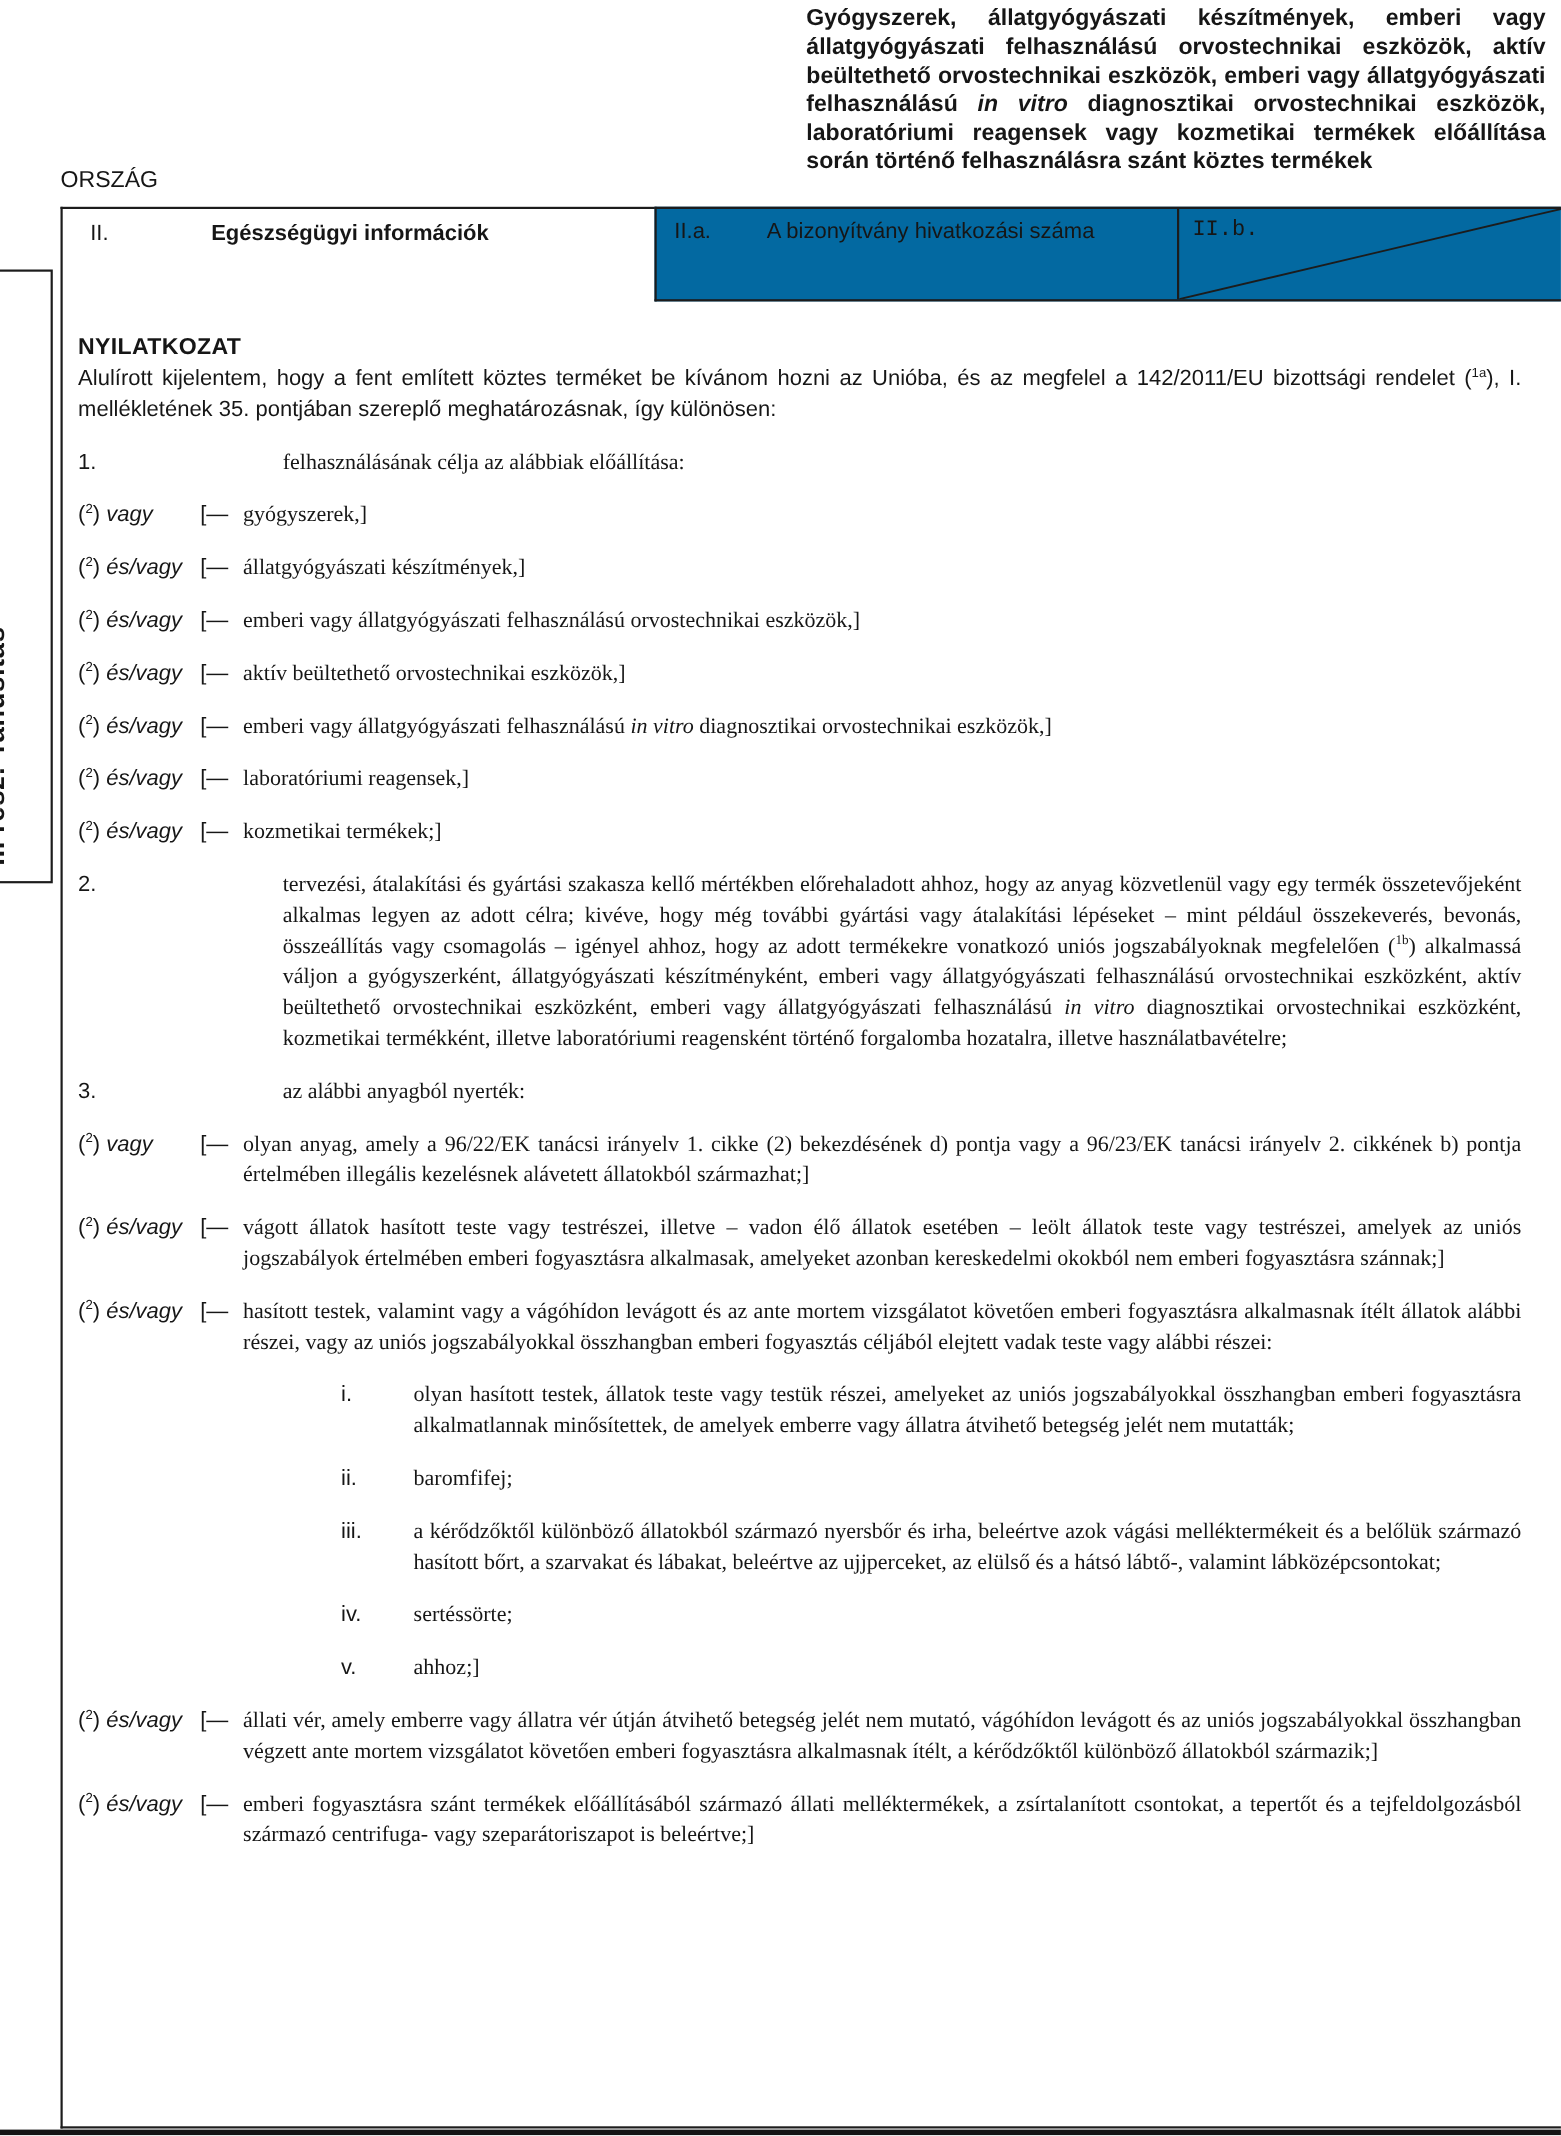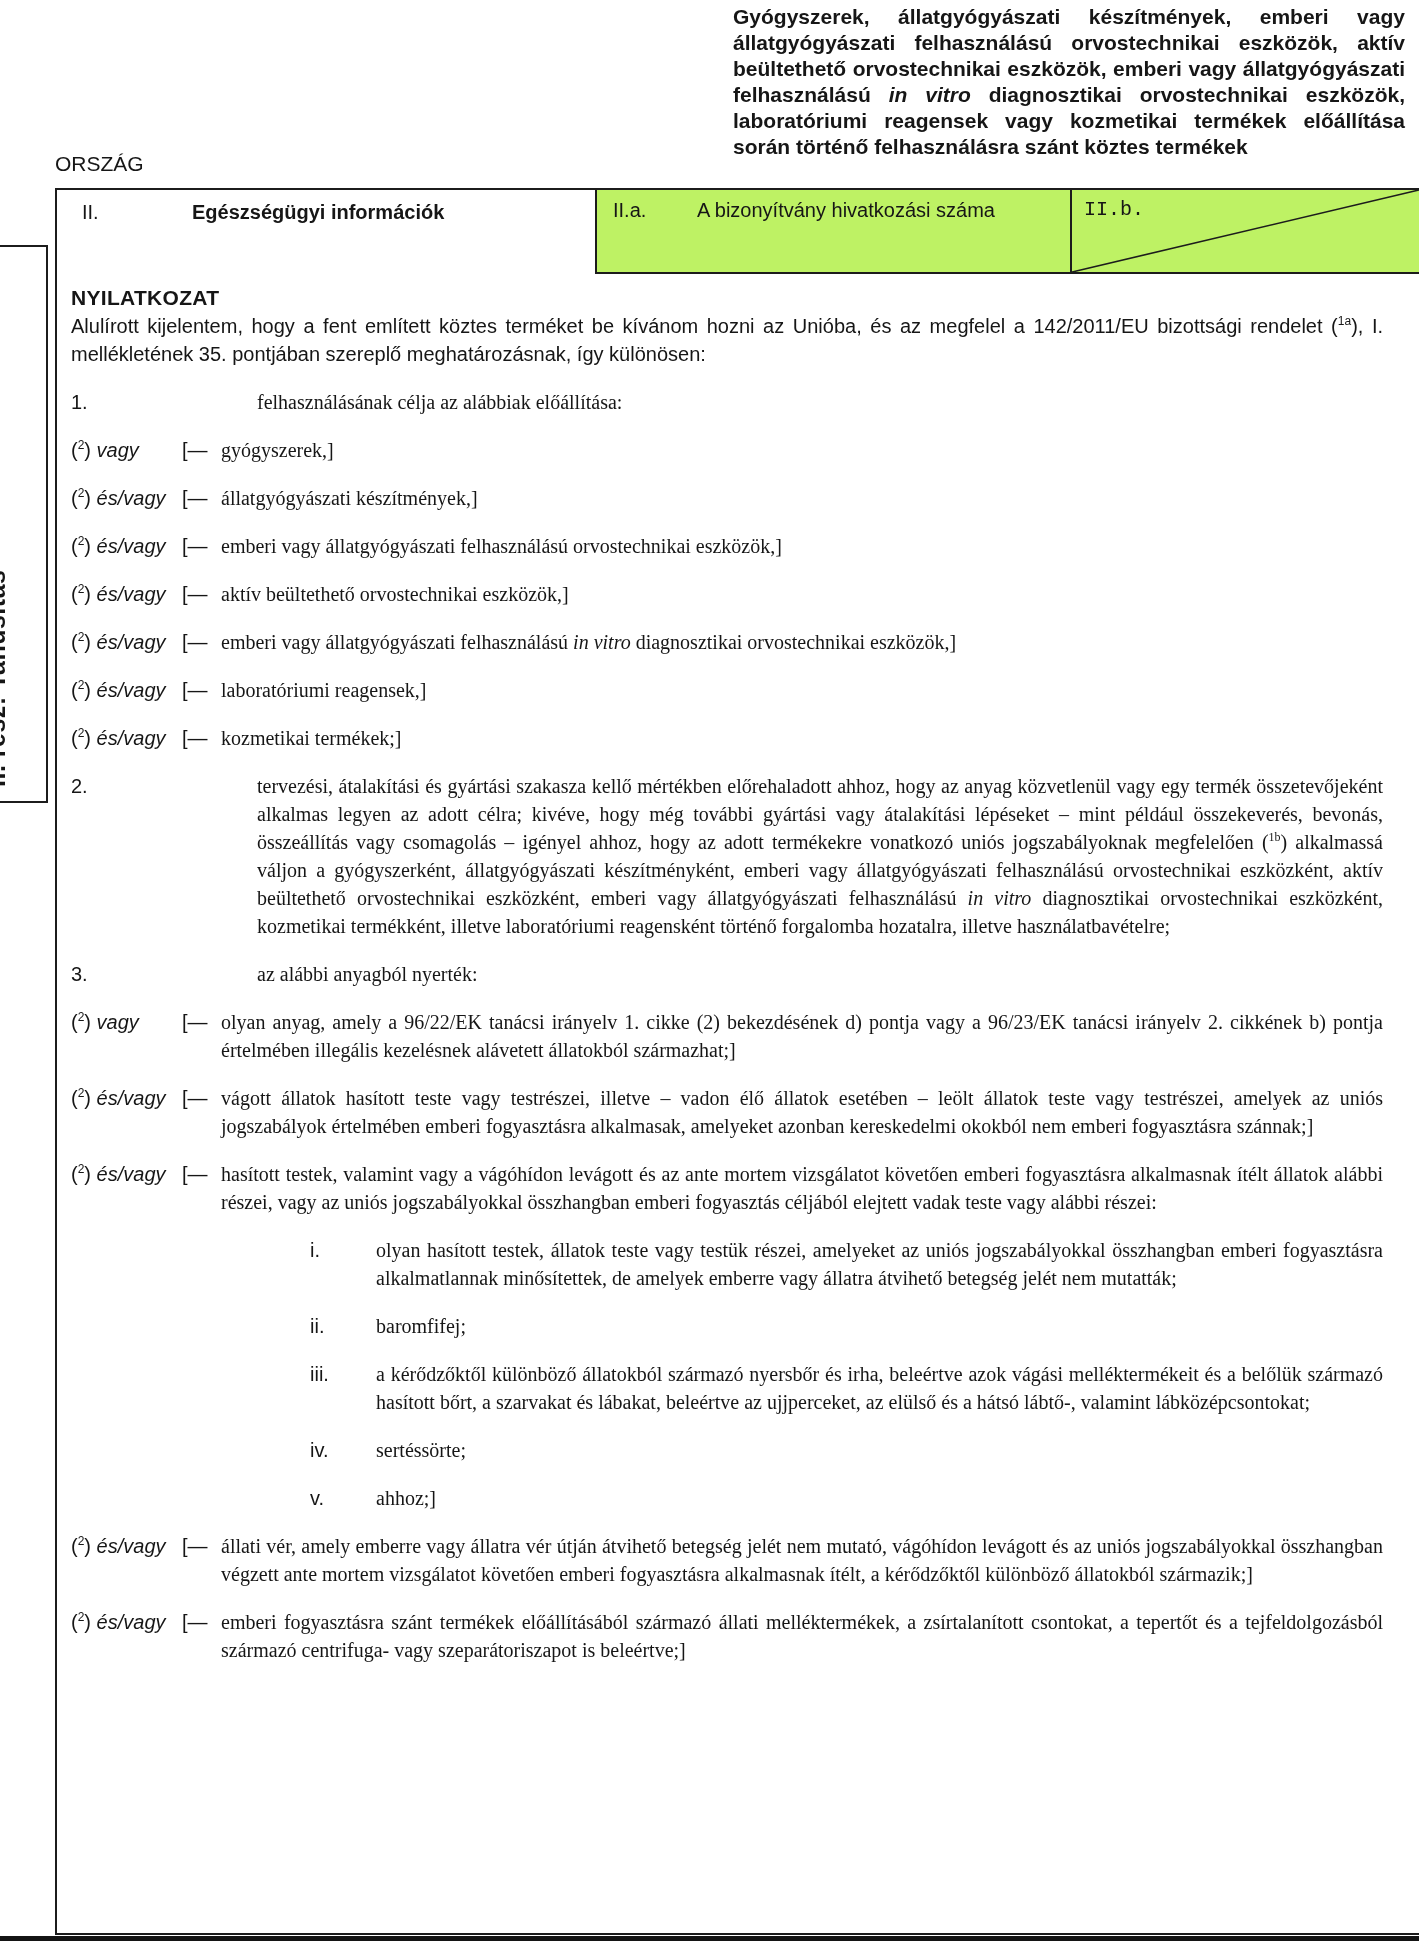--- a/index.html
+++ b/index.html
@@ -24,41 +24,41 @@
     position:absolute;left:55px;right:0;top:188px;height:1747px;
     border:2px solid #1c1c1c;border-right:none;
   }
   .info-row{position:relative;height:82px;}
   .cell-ii{display:grid;grid-template-columns:110px 1fr;padding:8px 0 0 25px;}
   .cell-ii .bold{font-weight:bold;}
 
   .iiab{
     position:absolute;left:538px;top:-2px;right:0;height:86px;
     border:2px solid #1c1c1c;border-right:none;
-    display:grid;grid-template-columns:473px 1fr;background:#bef264;
+    display:grid;grid-template-columns:473px 1fr;background:#0369a1;
   }
   .cell-iia{display:grid;grid-template-columns:84px 1fr;padding:6px 13px 0 16px;}
   .cell-iia .just{text-align:justify;}
   .cell-iib{position:relative;border-left:2px solid #1c1c1c;padding:6px 0 10px 12px;font-family:Liberation Mono, monospace;}
   .cell-iib svg{position:absolute;inset:0;width:100%;height:100%;}
 
   
   .sidebar-box{
     position:absolute;left:-4px;top:245px;width:52px;height:558px;
     border:2px solid #1c1c1c;background:#fff;
   }
   .sidebar-box span{
     position:absolute;left:12px;bottom:14px;
     transform:rotate(-90deg);transform-origin:0 100%;
     white-space:nowrap;font-weight:bold;font-size:25px;letter-spacing:.5px;
   }
 
   
   .content{padding:0 36px 0 14px;}
-  .decl-heading{margin-top:12px;font-weight:bold;font-size:21px;letter-spacing:.3px;}
+  .decl-heading{margin-top:30px;font-weight:bold;font-size:21px;letter-spacing:.3px;}
   .intro{text-align:justify;}
   .row{margin-top:20px;display:grid;}
   .row.opt{grid-template-columns:111px 39px 1fr;}
   .row.num{grid-template-columns:186px 1fr;}
   .row.sub{margin-left:239px;grid-template-columns:66px 1fr;}
   .row .txt{text-align:justify;font-family:Liberation Serif, serif;}
   .row .lab{white-space:nowrap;}
 
   .bottom-rule{position:absolute;left:0;top:1936px;width:100%;height:5px;background:#141414;}
 </style>

